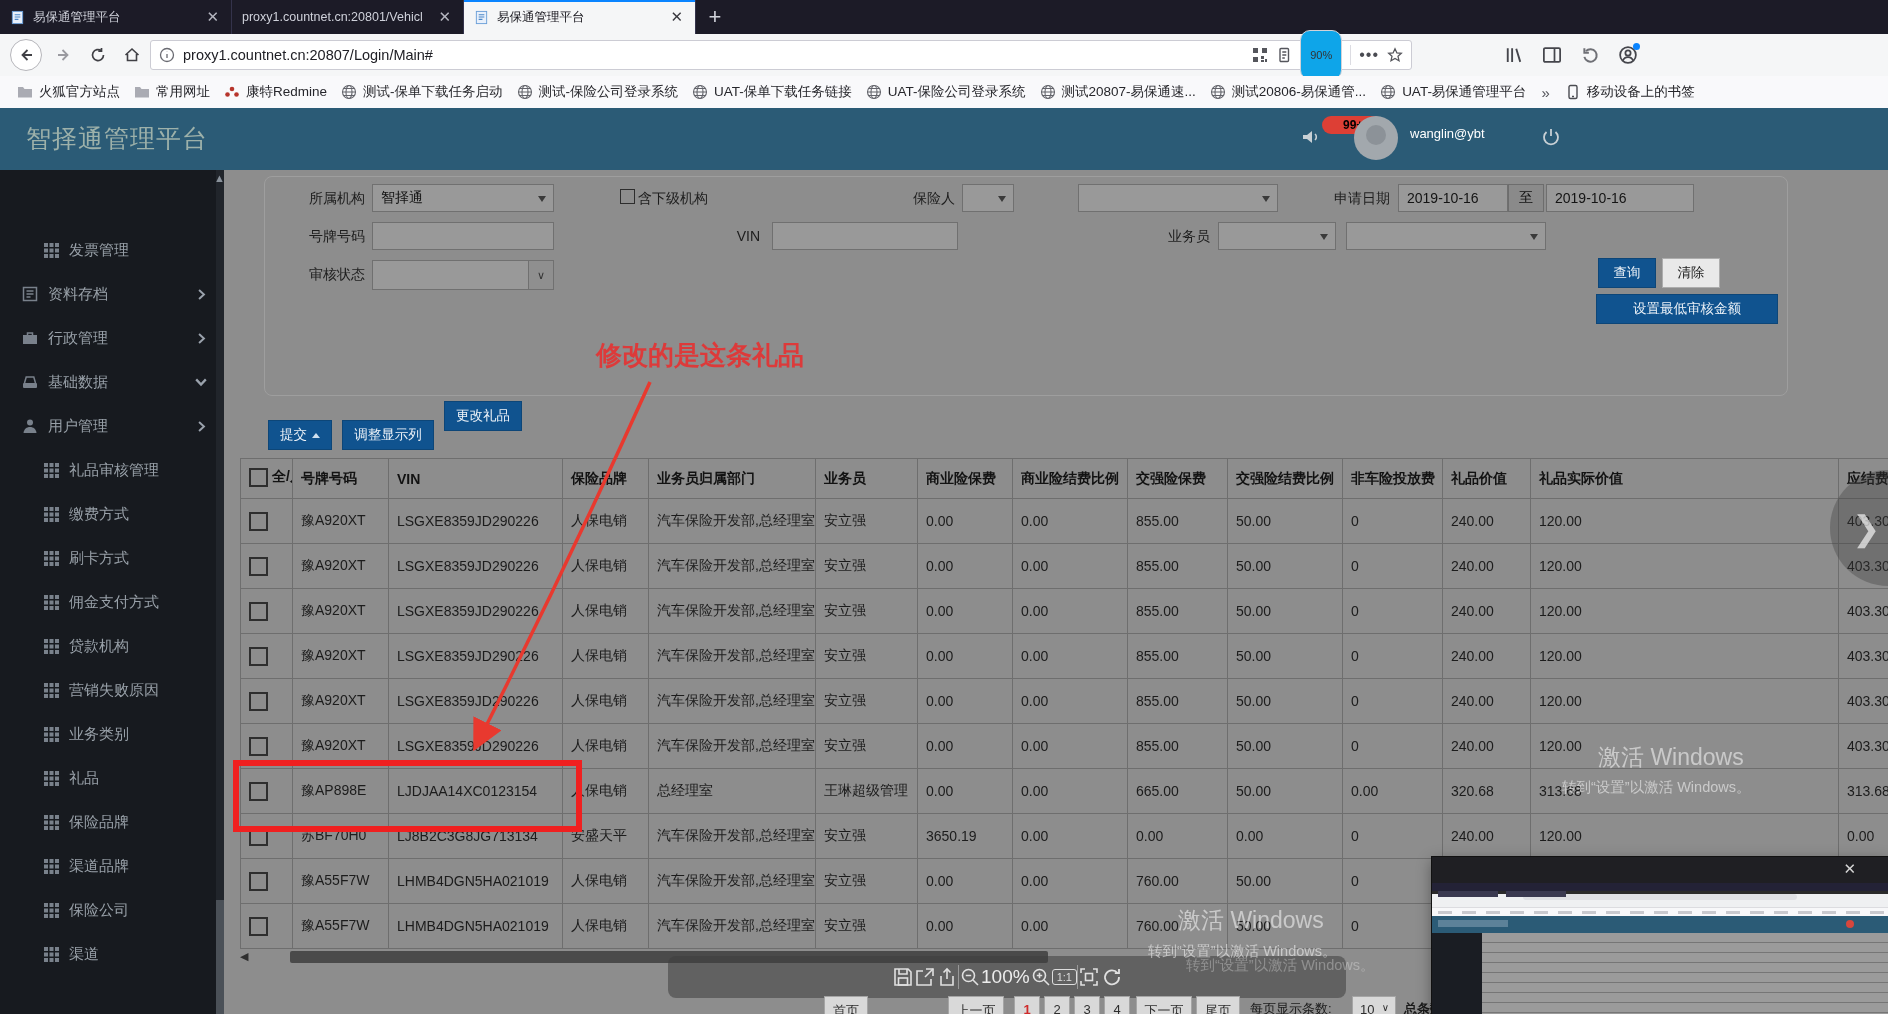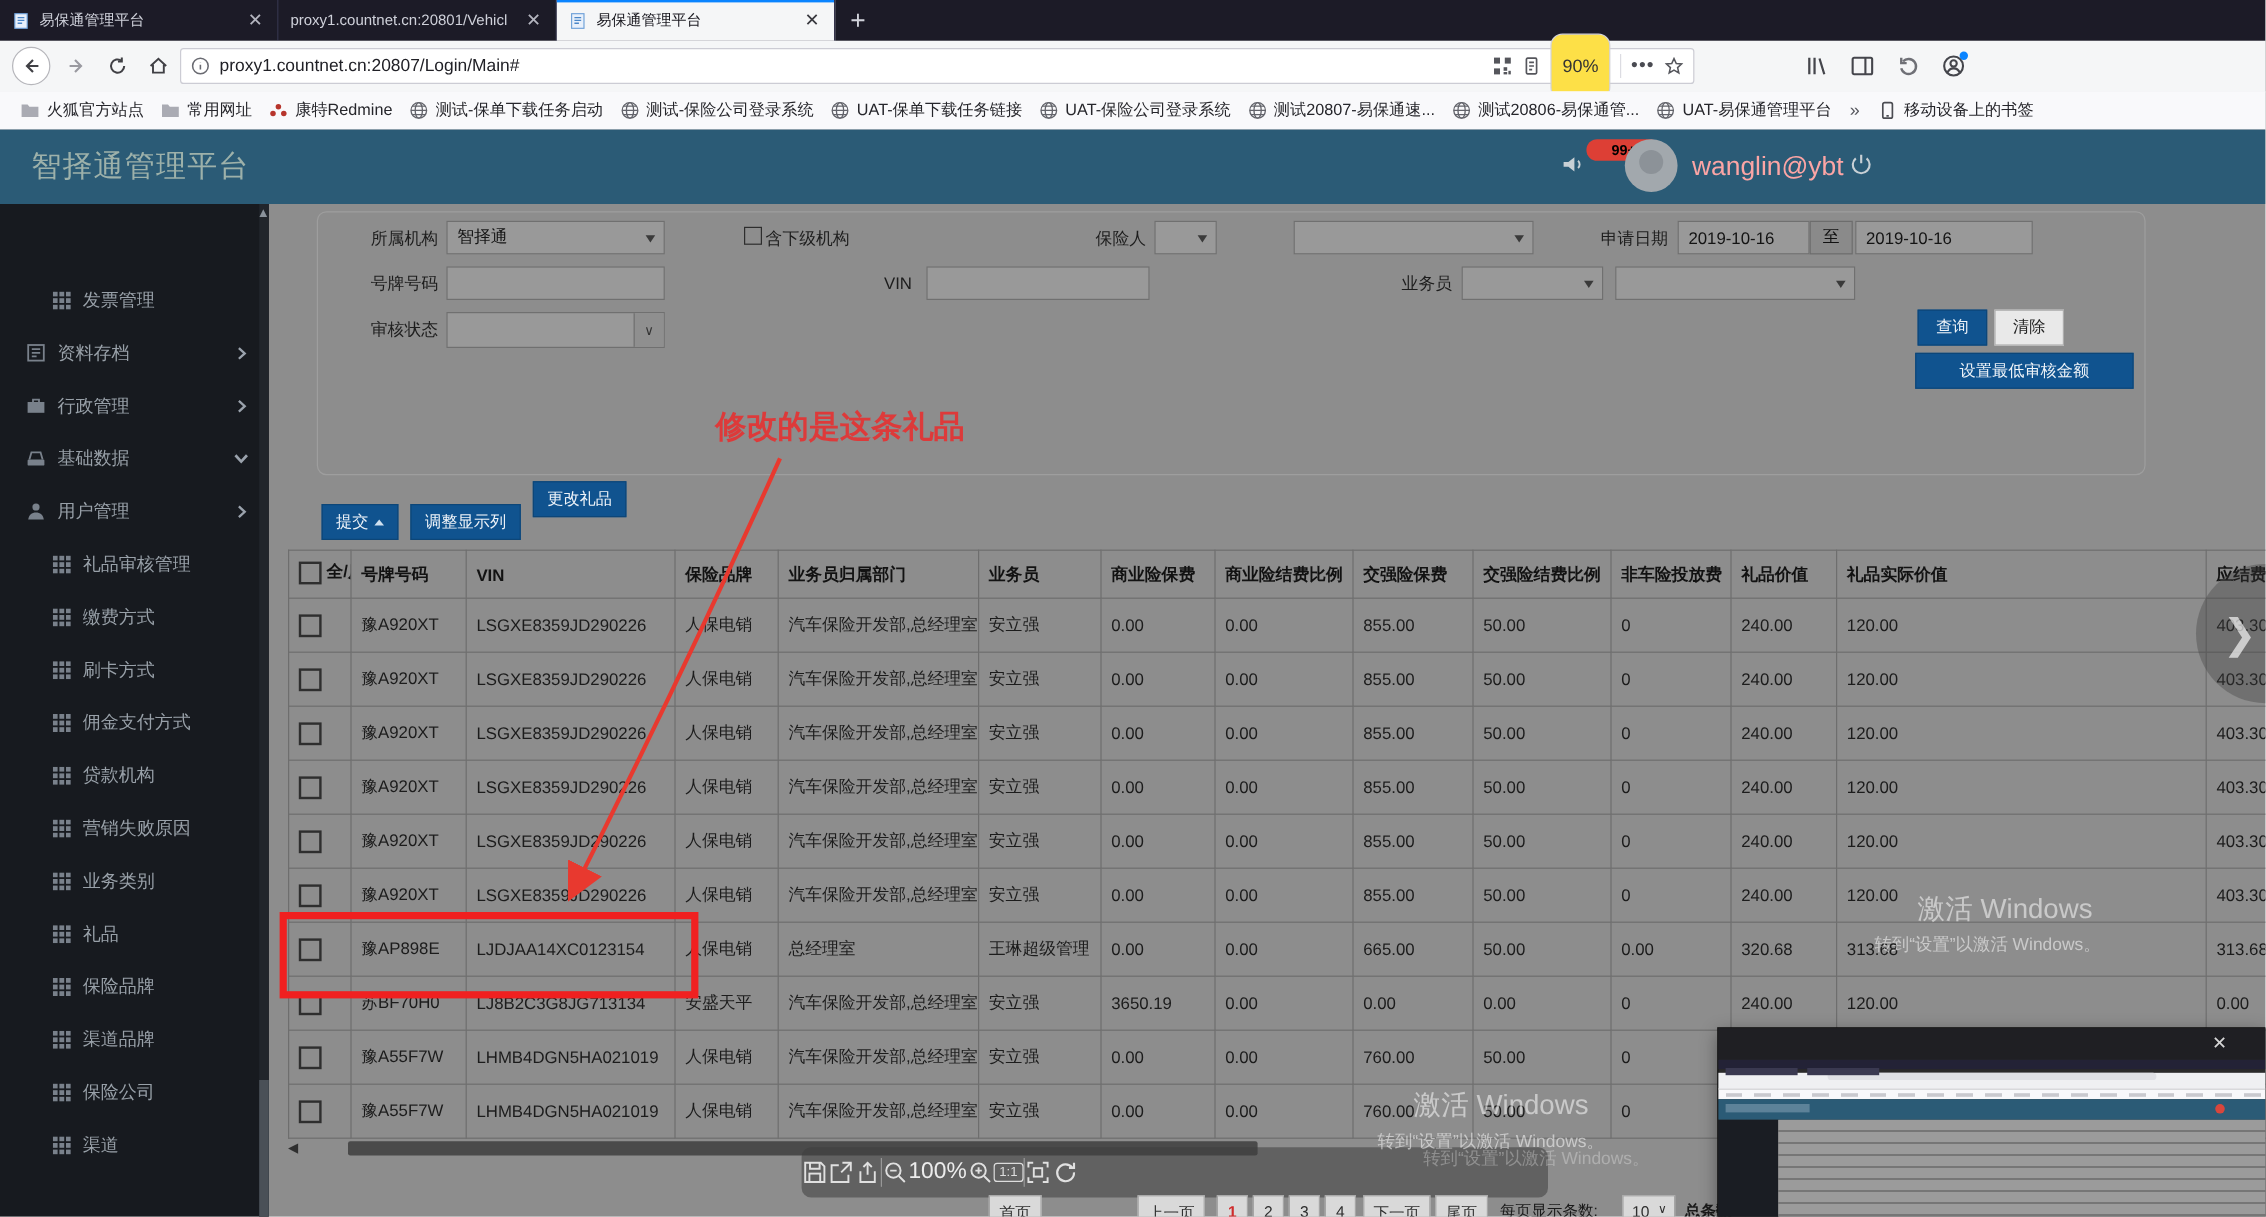--- a/index.html
+++ b/index.html
@@ -13,37 +13,37 @@
   .tab.active::before{content:"";position:absolute;top:0;left:0;right:0;height:2px;background:#0a84ff}
   .tab .title{flex:1;white-space:nowrap;overflow:hidden}
   .tab .close{font-size:15px;opacity:.85;padding:0 2px}
   .newtab{width:38px;display:flex;align-items:center;justify-content:center;color:#d0d2da;font-size:22px}
   .navbar{position:absolute;top:34px;left:0;width:100%;height:42px;background:#f5f6f7;border-bottom:1px solid #e0e0e4}
   .navbtn{position:absolute;top:39px;width:32px;height:32px;display:flex;align-items:center;justify-content:center;color:#45464c}
   .backcirc{border:1px solid #b6b6bb;border-radius:50%;box-sizing:border-box;background:#fff}
   .urlbar{position:absolute;left:150px;top:40px;width:1262px;height:30px;background:#fff;border:1px solid #ccccd4;
           border-radius:3px;box-sizing:border-box;display:flex;align-items:center;padding:0 8px;gap:8px}
   .url-text{font-size:14.5px;color:#202026;flex:1;white-space:nowrap;overflow:hidden}
-  .zoom-pill{background:#fde047;border:1px solid #d2d2d8;border-radius:10px;font-size:15px;color:#333;padding:18px 9px}
+  .zoom-pill{background:#0ea5e9;border:1px solid #d2d2d8;border-radius:10px;font-size:11px;color:#333;padding:18px 9px}
   .url-ico{display:flex;align-items:center;color:#5a5b62}
   .vsep{width:1px;height:20px;background:#dcdce2}
   .dots{font-size:16px;color:#4a4b52;letter-spacing:1px}
   .bookmarksbar{position:absolute;top:76px;left:0;width:100%;height:32px;background:#f9f9fb;display:flex;
                 align-items:center;padding:0 10px;font-size:13.5px;color:#26262b;overflow:hidden;white-space:nowrap}
   .bm{display:flex;align-items:center;gap:6px;padding:0 7px;flex:0 0 auto}
   .bm-ovf{font-size:15px;color:#55565c;padding:0 8px}
   
   .appheader{position:absolute;top:108px;left:0;width:100%;height:62px;background:#2b5b76}
   .app-title{position:absolute;left:26px;top:14px;font-size:25px;color:#9db1aa;letter-spacing:1px}
   .speaker{position:absolute;left:1300px;top:18px;color:#c8d0d5}
   .badge{position:absolute;left:1322px;top:8px;background:#dd3f35;color:#000000;font-size:12px;font-weight:bold;
          border-radius:9px;padding:2px 21px}
   .avatar{position:absolute;left:1354px;top:8px;width:44px;height:44px;border-radius:50%;background:#a2a8ad}
   .avatar::after{content:"";position:absolute;left:12px;top:9px;width:20px;height:20px;border-radius:50%;background:#8c9298}
-  .username{position:absolute;left:1410px;top:18px;font-size:22px;color:#fca5a5}
+  .username{position:absolute;left:1410px;top:18px;font-size:13px;color:#ffffff}
   .power{position:absolute;left:1540px;top:18px;color:#c8d0d5}
   
   .sidebar{position:absolute;left:0;top:170px;width:224px;height:844px;background:#171a1f;overflow:hidden;
            padding-top:58px;box-sizing:border-box}
   .side-item{height:44px;display:flex;align-items:center;color:#98a0a8;font-size:15px;padding-left:22px;gap:10px}
   .side-item.lvl2{padding-left:44px}
   .side-item .ic{display:flex;align-items:center;color:#79818b}
   .side-item .chev{margin-left:auto;margin-right:16px;color:#9aa2ac;display:flex}
   .side-scroll{position:absolute;left:216px;top:170px;width:8px;height:844px;background:#21252b}
   .side-thumb{position:absolute;left:216px;top:900px;width:8px;height:114px;background:#4a5057}
@@ -75,22 +75,22 @@
                   overflow:hidden;white-space:nowrap;box-sizing:border-box}
   .tbl th{height:40px;font-weight:bold;color:#121212}
   .tbl td{height:45px}
   .tbl .selcol{text-align:left}
   .cb{display:inline-block;width:15px;height:15px;border:2px solid #2e2e2e;vertical-align:middle}
   .plate{color:#33639a}
   .selhead{display:inline-flex;align-items:center;gap:4px}
   
   .hthumb{position:absolute;left:290px;top:951px;width:758px;height:12px;background:#4a4a4a;border-radius:2px;z-index:8}
   .harrow{position:absolute;left:240px;top:950px;font-size:11px;color:#2f2f2f;z-index:8}
-  .toolbar{position:absolute;left:668px;top:956px;width:622px;height:42px;background:rgba(62,62,62,.55);
-           border-radius:8px;display:flex;align-items:center;justify-content:flex-start;z-index:40;color:#e2e2e2}
+  .toolbar{position:absolute;left:668px;top:956px;width:678px;height:42px;background:rgba(62,62,62,.55);
+           border-radius:8px;display:flex;align-items:center;justify-content:center;z-index:40;color:#e2e2e2}
   .toolbar .tsep{width:1px;height:24px;background:rgba(255,255,255,.35)}
   .tzoom{font-size:19px;color:#ececec}
   .one2one{border:1.5px solid #ddd;border-radius:3px;font-size:11px;padding:1px 4px;color:#ddd}
   .tbtn{display:flex;align-items:center;justify-content:center}
   .next-circle{position:absolute;left:1830px;top:470px;width:116px;height:116px;border-radius:50%;
                background:rgba(60,60,60,.35);z-index:6;display:flex;align-items:center;color:rgba(255,255,255,.65);
                font-size:34px;padding-left:22px;box-sizing:border-box}
   .pager{position:absolute;top:996px;height:28px;background:#d9d9d9;border:1px solid #a5a5a5;box-sizing:border-box;
          display:flex;align-items:flex-start;justify-content:center;font-size:13px;color:#2e2e2e;z-index:44;
          padding-top:5px}

